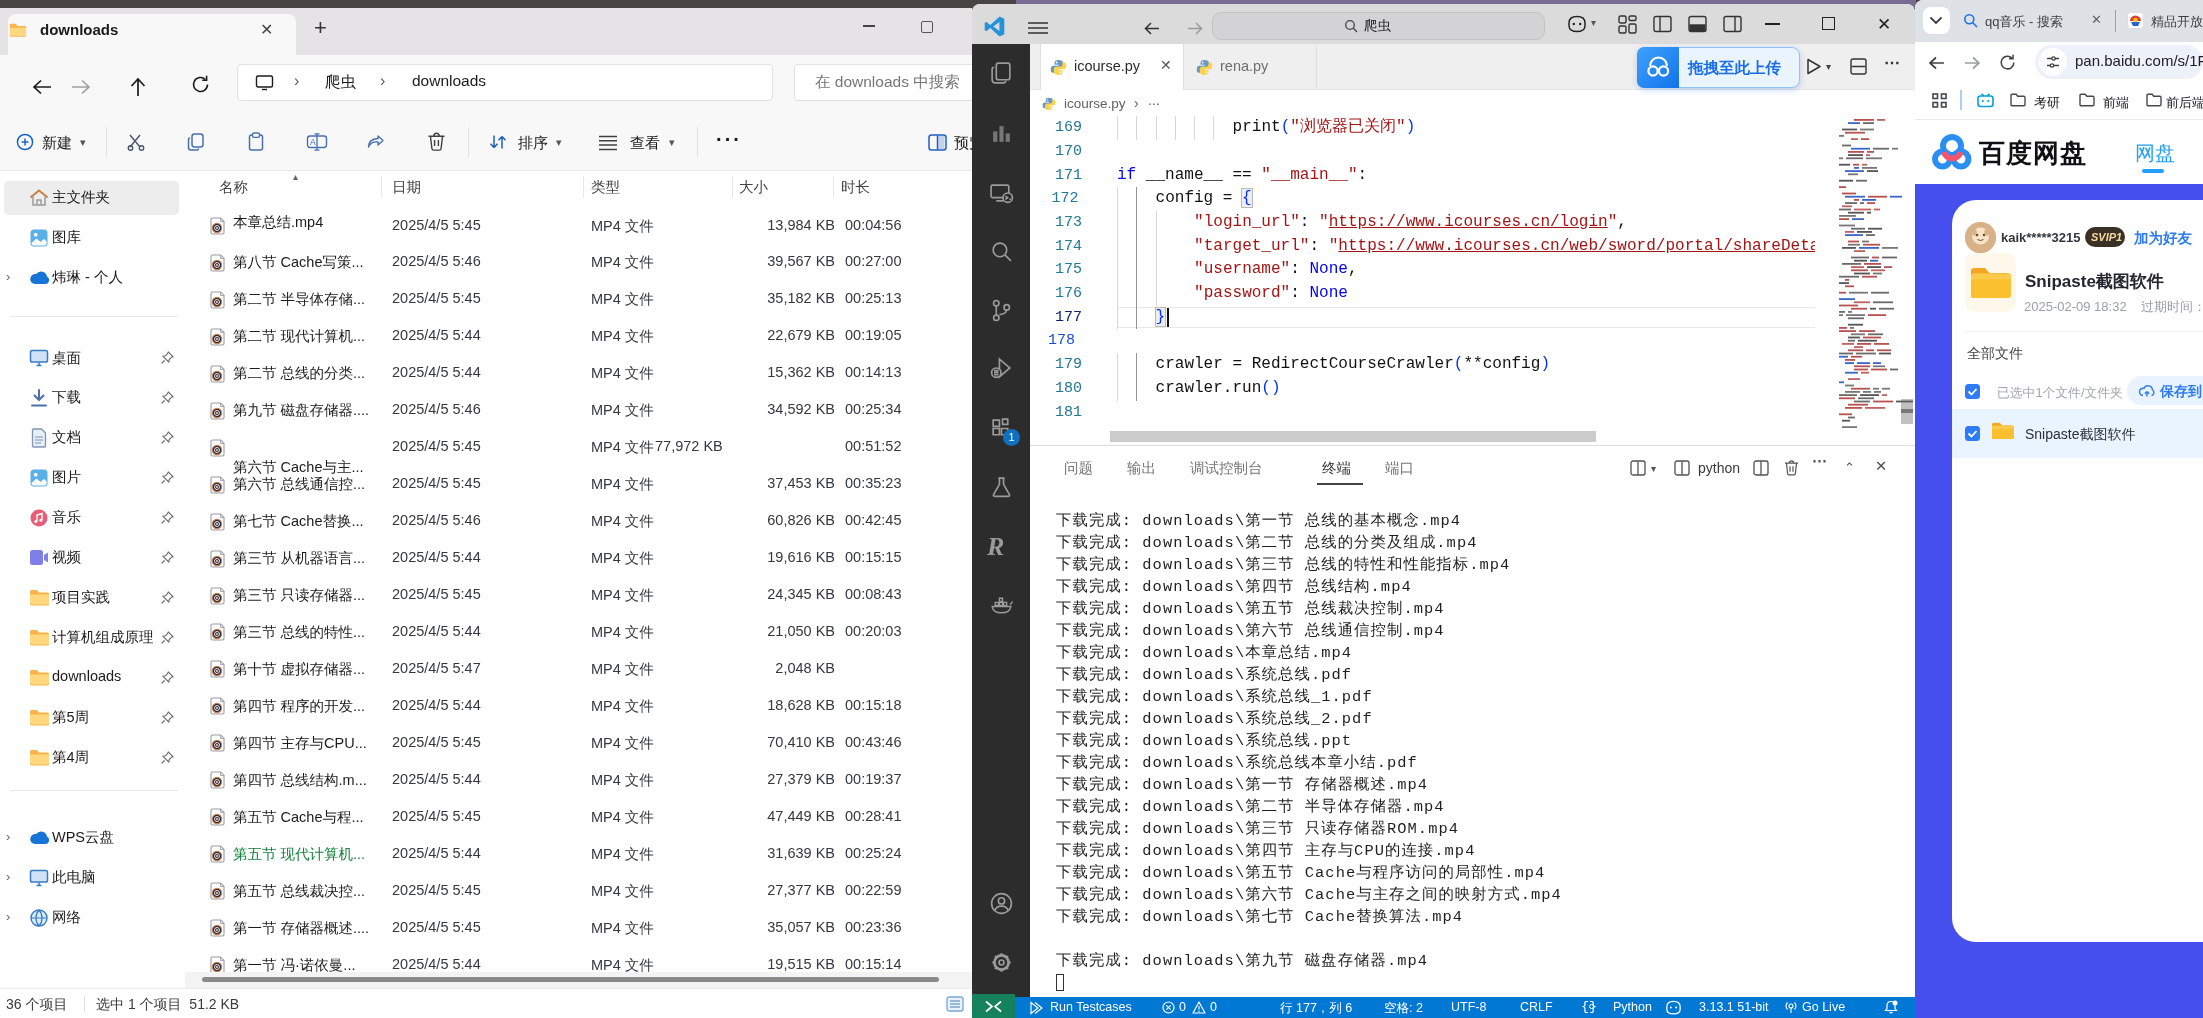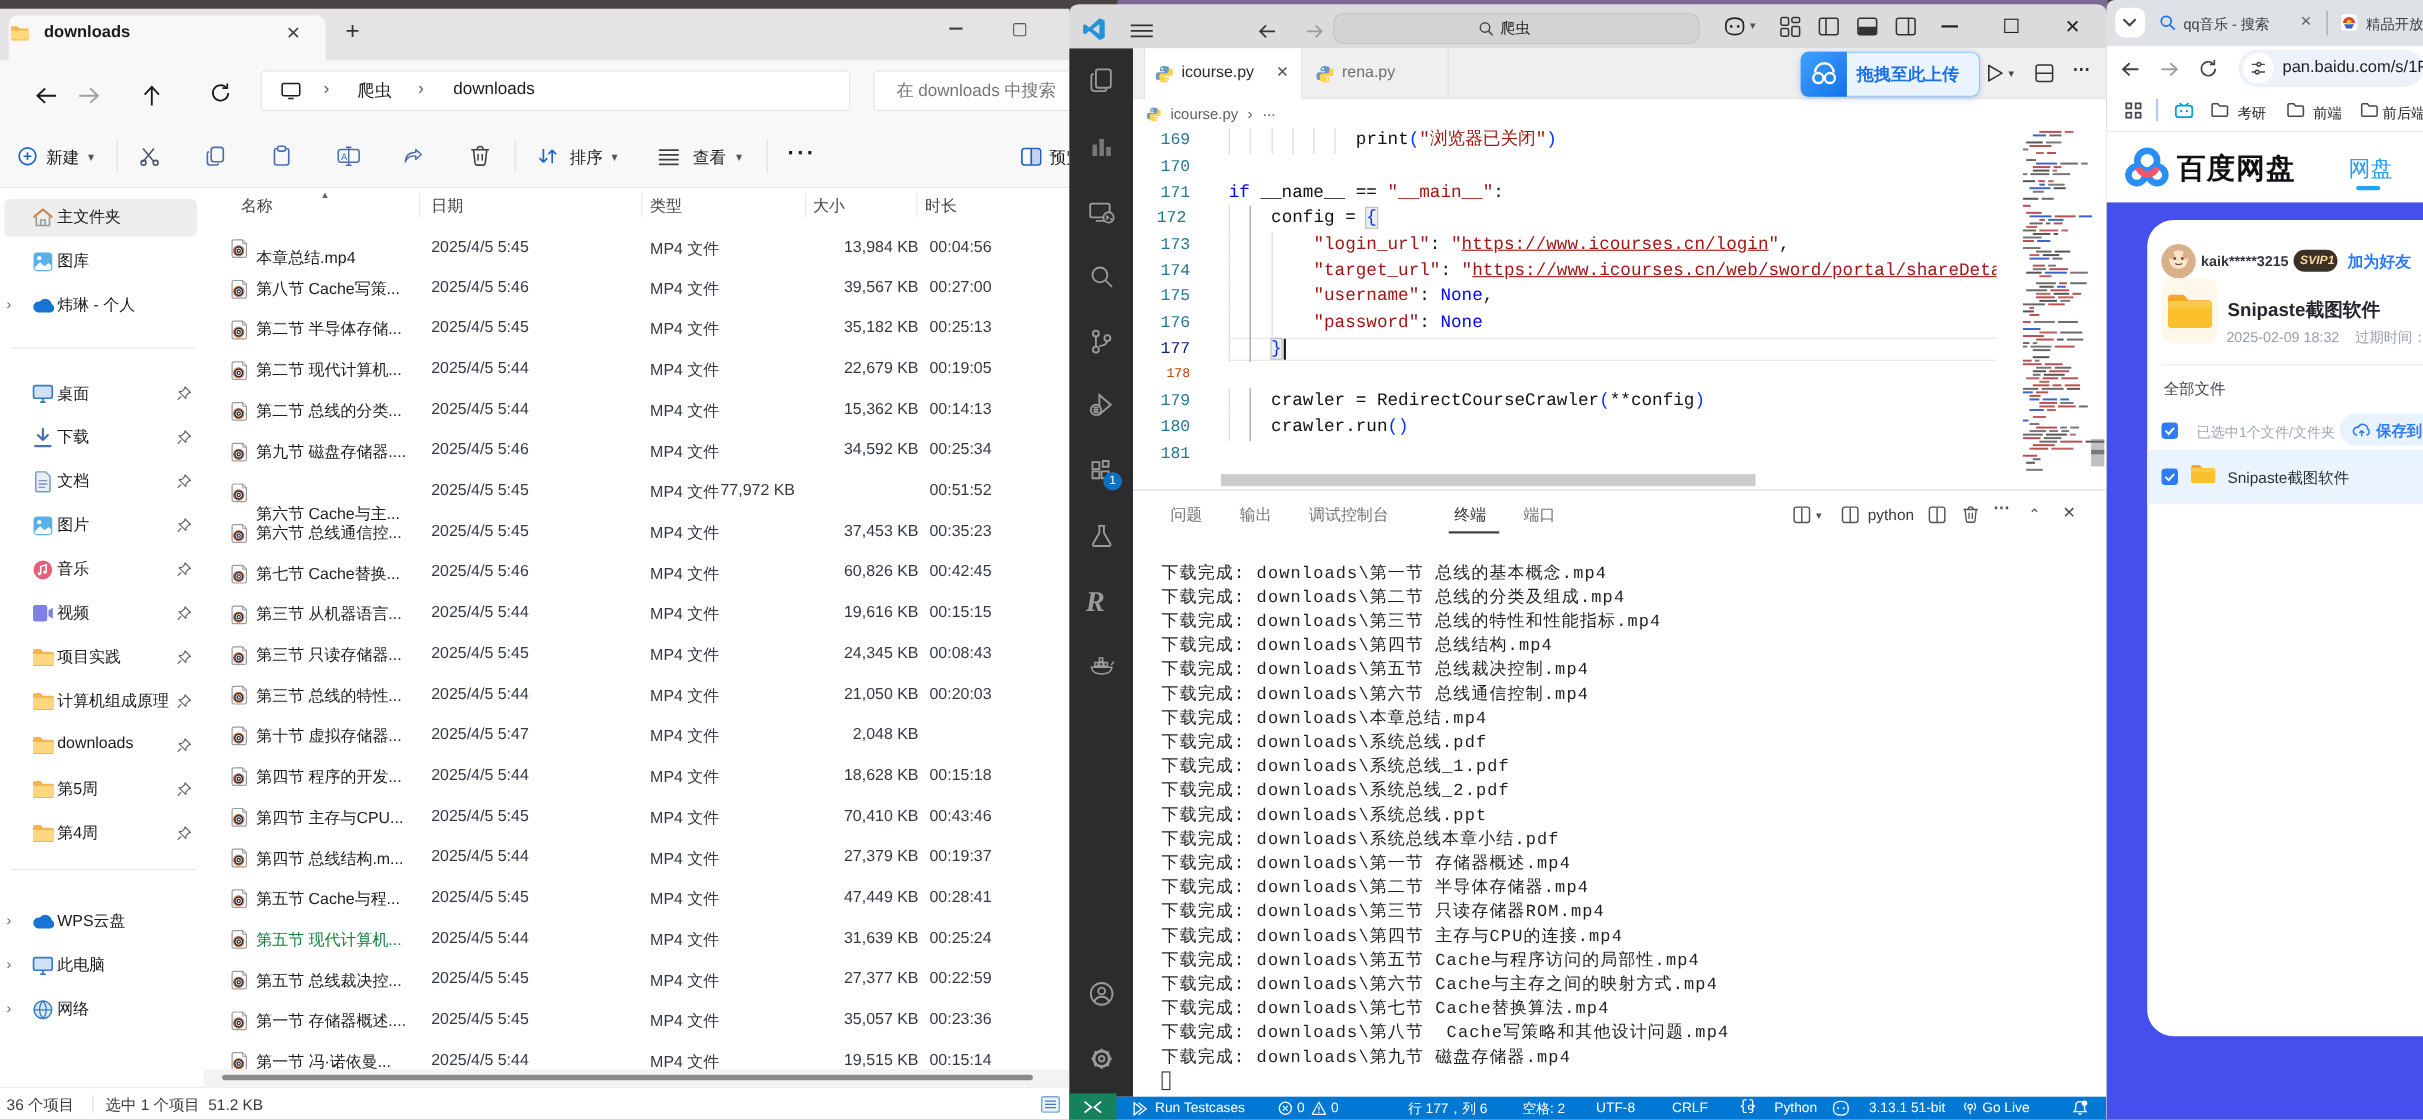--- a/index.html
+++ b/index.html
@@ -248,21 +248,21 @@
 <div class="a" style="left:732px;top:168px;width:1px;height:22px;background:#e8e8e8;"></div>
 <div class="a" style="left:833px;top:168px;width:1px;height:22px;background:#e8e8e8;"></div>
 <svg class="a" style="left:210px;top:209.0px;" width="15" height="18" viewBox="0 0 15 18">
 <path d="M1 2.5 q0-1.5 1.5-1.5 h8 L14 4.5 v11 q0 1.5-1.5 1.5 h-10 q-1.5 0-1.5-1.5z" fill="#fff" stroke="#9a9aa6" stroke-width="1.1"></path>
 <path d="M10.5 1 L14 4.5 h-3.5z" fill="#e8e8ee" stroke="#9a9aa6" stroke-width="0.8"></path>
 <circle cx="7" cy="11" r="4.6" fill="#2a2430"></circle>
 <circle cx="7" cy="11" r="4.6" fill="none" stroke="#c77a4a" stroke-width="1.1"></circle>
 <circle cx="7" cy="11" r="2.5" fill="none" stroke="#fff" stroke-width="0.9"></circle>
 <path d="M6.3 9.8 l2.3 1.2 -2.3 1.2z" fill="#fff"></path>
     </svg>
-<div class="a" style="left:233px;top:217px;font-size:14.5px;color:#1c1c1c;white-space:nowrap;">本章总结.mp4</div>
+<div class="a" style="left:233px;top:205px;font-size:14.5px;color:#1c1c1c;white-space:nowrap;">本章总结.mp4</div>
 <div class="a" style="left:392px;top:208.5px;font-size:14.5px;color:#343840;">2025/4/5 5:45</div>
 <div class="a" style="left:591px;top:208.5px;font-size:14.5px;color:#343840;">MP4 文件</div>
 <div class="a" style="left:655px;top:208.5px;width:180px;text-align:right;font-size:14.5px;color:#343840;">13,984 KB</div>
 <div class="a" style="left:845px;top:208.5px;font-size:14.5px;color:#343840;">00:04:56</div>
 <svg class="a" style="left:210px;top:245.95px;" width="15" height="18" viewBox="0 0 15 18">
 <path d="M1 2.5 q0-1.5 1.5-1.5 h8 L14 4.5 v11 q0 1.5-1.5 1.5 h-10 q-1.5 0-1.5-1.5z" fill="#fff" stroke="#9a9aa6" stroke-width="1.1"></path>
 <path d="M10.5 1 L14 4.5 h-3.5z" fill="#e8e8ee" stroke="#9a9aa6" stroke-width="0.8"></path>
 <circle cx="7" cy="11" r="4.6" fill="#2a2430"></circle>
 <circle cx="7" cy="11" r="4.6" fill="none" stroke="#c77a4a" stroke-width="1.1"></circle>
 <circle cx="7" cy="11" r="2.5" fill="none" stroke="#fff" stroke-width="0.9"></circle>
@@ -709,21 +709,21 @@
 <div class="a" style="left:87px;top:190.75px;width:760px;height:21.7px;border-top:1.5px solid #e8e8e8;border-bottom:1.5px solid #e8e8e8;"></div>
 <div class="a mono" style="left:18px;top:0.15000000000000568px;width:34px;text-align:right;font-size:15px;line-height:23.7px;color:#237893;">169</div>
 <div class="a mono" style="left:18px;top:23.849999999999994px;width:34px;text-align:right;font-size:15px;line-height:23.7px;color:#237893;">170</div>
 <div class="a mono" style="left:18px;top:47.55000000000001px;width:34px;text-align:right;font-size:15px;line-height:23.7px;color:#237893;">171</div>
 <div class="a mono" style="left:18px;top:71.25px;width:34px;text-align:center;font-size:15px;line-height:23.7px;color:#237893;">172</div>
 <div class="a mono" style="left:18px;top:94.94999999999999px;width:34px;text-align:right;font-size:15px;line-height:23.7px;color:#237893;">173</div>
 <div class="a mono" style="left:18px;top:118.65px;width:34px;text-align:right;font-size:15px;line-height:23.7px;color:#237893;">174</div>
 <div class="a mono" style="left:18px;top:142.35px;width:34px;text-align:right;font-size:15px;line-height:23.7px;color:#237893;">175</div>
 <div class="a mono" style="left:18px;top:166.05px;width:34px;text-align:right;font-size:15px;line-height:23.7px;color:#237893;">176</div>
 <div class="a mono" style="left:18px;top:189.75px;width:34px;text-align:right;font-size:15px;line-height:23.7px;color:#0b216f;">177</div>
-<div class="a mono" style="left:18px;top:213.45px;width:34px;text-align:right;font-size:12px;line-height:23.7px;color:#c2410c;">178</div>
+<div class="a mono" style="left:18px;top:213.45px;width:34px;text-align:left;font-size:15px;line-height:23.7px;color:#1d4ed8;">178</div>
 <div class="a mono" style="left:18px;top:237.14999999999998px;width:34px;text-align:right;font-size:15px;line-height:23.7px;color:#237893;">179</div>
 <div class="a mono" style="left:18px;top:260.85px;width:34px;text-align:right;font-size:15px;line-height:23.7px;color:#237893;">180</div>
 <div class="a mono" style="left:18px;top:284.54999999999995px;width:34px;text-align:right;font-size:15px;line-height:23.7px;color:#237893;">181</div>
 <div class="a" style="left:87.0px;top:0.15000000000000568px;width:1px;height:23.7px;background:#d8d8d8;"></div>
 <div class="a" style="left:106.25999999999999px;top:0.15000000000000568px;width:1px;height:23.7px;background:#d8d8d8;"></div>
 <div class="a" style="left:125.52000000000001px;top:0.15000000000000568px;width:1px;height:23.7px;background:#d8d8d8;"></div>
 <div class="a" style="left:144.78px;top:0.15000000000000568px;width:1px;height:23.7px;background:#d8d8d8;"></div>
 <div class="a" style="left:164.04000000000002px;top:0.15000000000000568px;width:1px;height:23.7px;background:#d8d8d8;"></div>
 <div class="a" style="left:183.3px;top:0.15000000000000568px;width:1px;height:23.7px;background:#d8d8d8;"></div>
 <div class="a" style="left:87.0px;top:71.25px;width:1px;height:23.7px;background:#d8d8d8;"></div>
@@ -961,21 +961,20 @@
 <div class="a mono" style="left:84px;top:704px;font-size:15.4px;letter-spacing:1.05px;line-height:22px;color:#1f1f1f;white-space:pre;">下载完成: downloads\系统总线_2.pdf</div>
 <div class="a mono" style="left:84px;top:726px;font-size:15.4px;letter-spacing:1.05px;line-height:22px;color:#1f1f1f;white-space:pre;">下载完成: downloads\系统总线.ppt</div>
 <div class="a mono" style="left:84px;top:748px;font-size:15.4px;letter-spacing:1.05px;line-height:22px;color:#1f1f1f;white-space:pre;">下载完成: downloads\系统总线本章小结.pdf</div>
 <div class="a mono" style="left:84px;top:770px;font-size:15.4px;letter-spacing:1.05px;line-height:22px;color:#1f1f1f;white-space:pre;">下载完成: downloads\第一节 存储器概述.mp4</div>
 <div class="a mono" style="left:84px;top:792px;font-size:15.4px;letter-spacing:1.05px;line-height:22px;color:#1f1f1f;white-space:pre;">下载完成: downloads\第二节 半导体存储器.mp4</div>
 <div class="a mono" style="left:84px;top:814px;font-size:15.4px;letter-spacing:1.05px;line-height:22px;color:#1f1f1f;white-space:pre;">下载完成: downloads\第三节 只读存储器ROM.mp4</div>
 <div class="a mono" style="left:84px;top:836px;font-size:15.4px;letter-spacing:1.05px;line-height:22px;color:#1f1f1f;white-space:pre;">下载完成: downloads\第四节 主存与CPU的连接.mp4</div>
 <div class="a mono" style="left:84px;top:858px;font-size:15.4px;letter-spacing:1.05px;line-height:22px;color:#1f1f1f;white-space:pre;">下载完成: downloads\第五节 Cache与程序访问的局部性.mp4</div>
 <div class="a mono" style="left:84px;top:880px;font-size:15.4px;letter-spacing:1.05px;line-height:22px;color:#1f1f1f;white-space:pre;">下载完成: downloads\第六节 Cache与主存之间的映射方式.mp4</div>
 <div class="a mono" style="left:84px;top:902px;font-size:15.4px;letter-spacing:1.05px;line-height:22px;color:#1f1f1f;white-space:pre;">下载完成: downloads\第七节 Cache替换算法.mp4</div>
-<div class="a mono" style="left:84px;top:924px;font-size:15.4px;letter-spacing:1.05px;line-height:22px;color:#1f1f1f;white-space:pre;">下载完成: downloads\第八节  Cache写策略和其他设计问题.mp4</div>
 <div class="a mono" style="left:84px;top:946px;font-size:15.4px;letter-spacing:1.05px;line-height:22px;color:#1f1f1f;white-space:pre;">下载完成: downloads\第九节 磁盘存储器.mp4</div>
 <div class="a" style="left:84px;top:970px;width:8px;height:17px;border:1.2px solid #333;"></div>
 <div class="a" style="left:0;top:993px;width:943px;height:21px;background:#0078d4;"></div>
 <div class="a" style="left:0;top:990px;width:43px;height:24px;background:#16825d;"></div>
 <svg class="a" style="left:12px;top:996px;" width="19" height="13" viewBox="0 0 19 13">
 <path d="M2 1.5 L8 6.5 L2 11.5 M17 1.5 L11 6.5 L17 11.5" stroke="#fff" stroke-width="1.7" fill="none"></path>
     </svg>
 <svg class="a" style="left:57px;top:997px;" width="14" height="14" viewBox="0 0 14 14">
 <path d="M2 1.5 L9 7 L2 12.5 Z M6 1.5 L13 7 L6 12.5" stroke="#fff" stroke-width="1.2" fill="none"></path>
     </svg>

